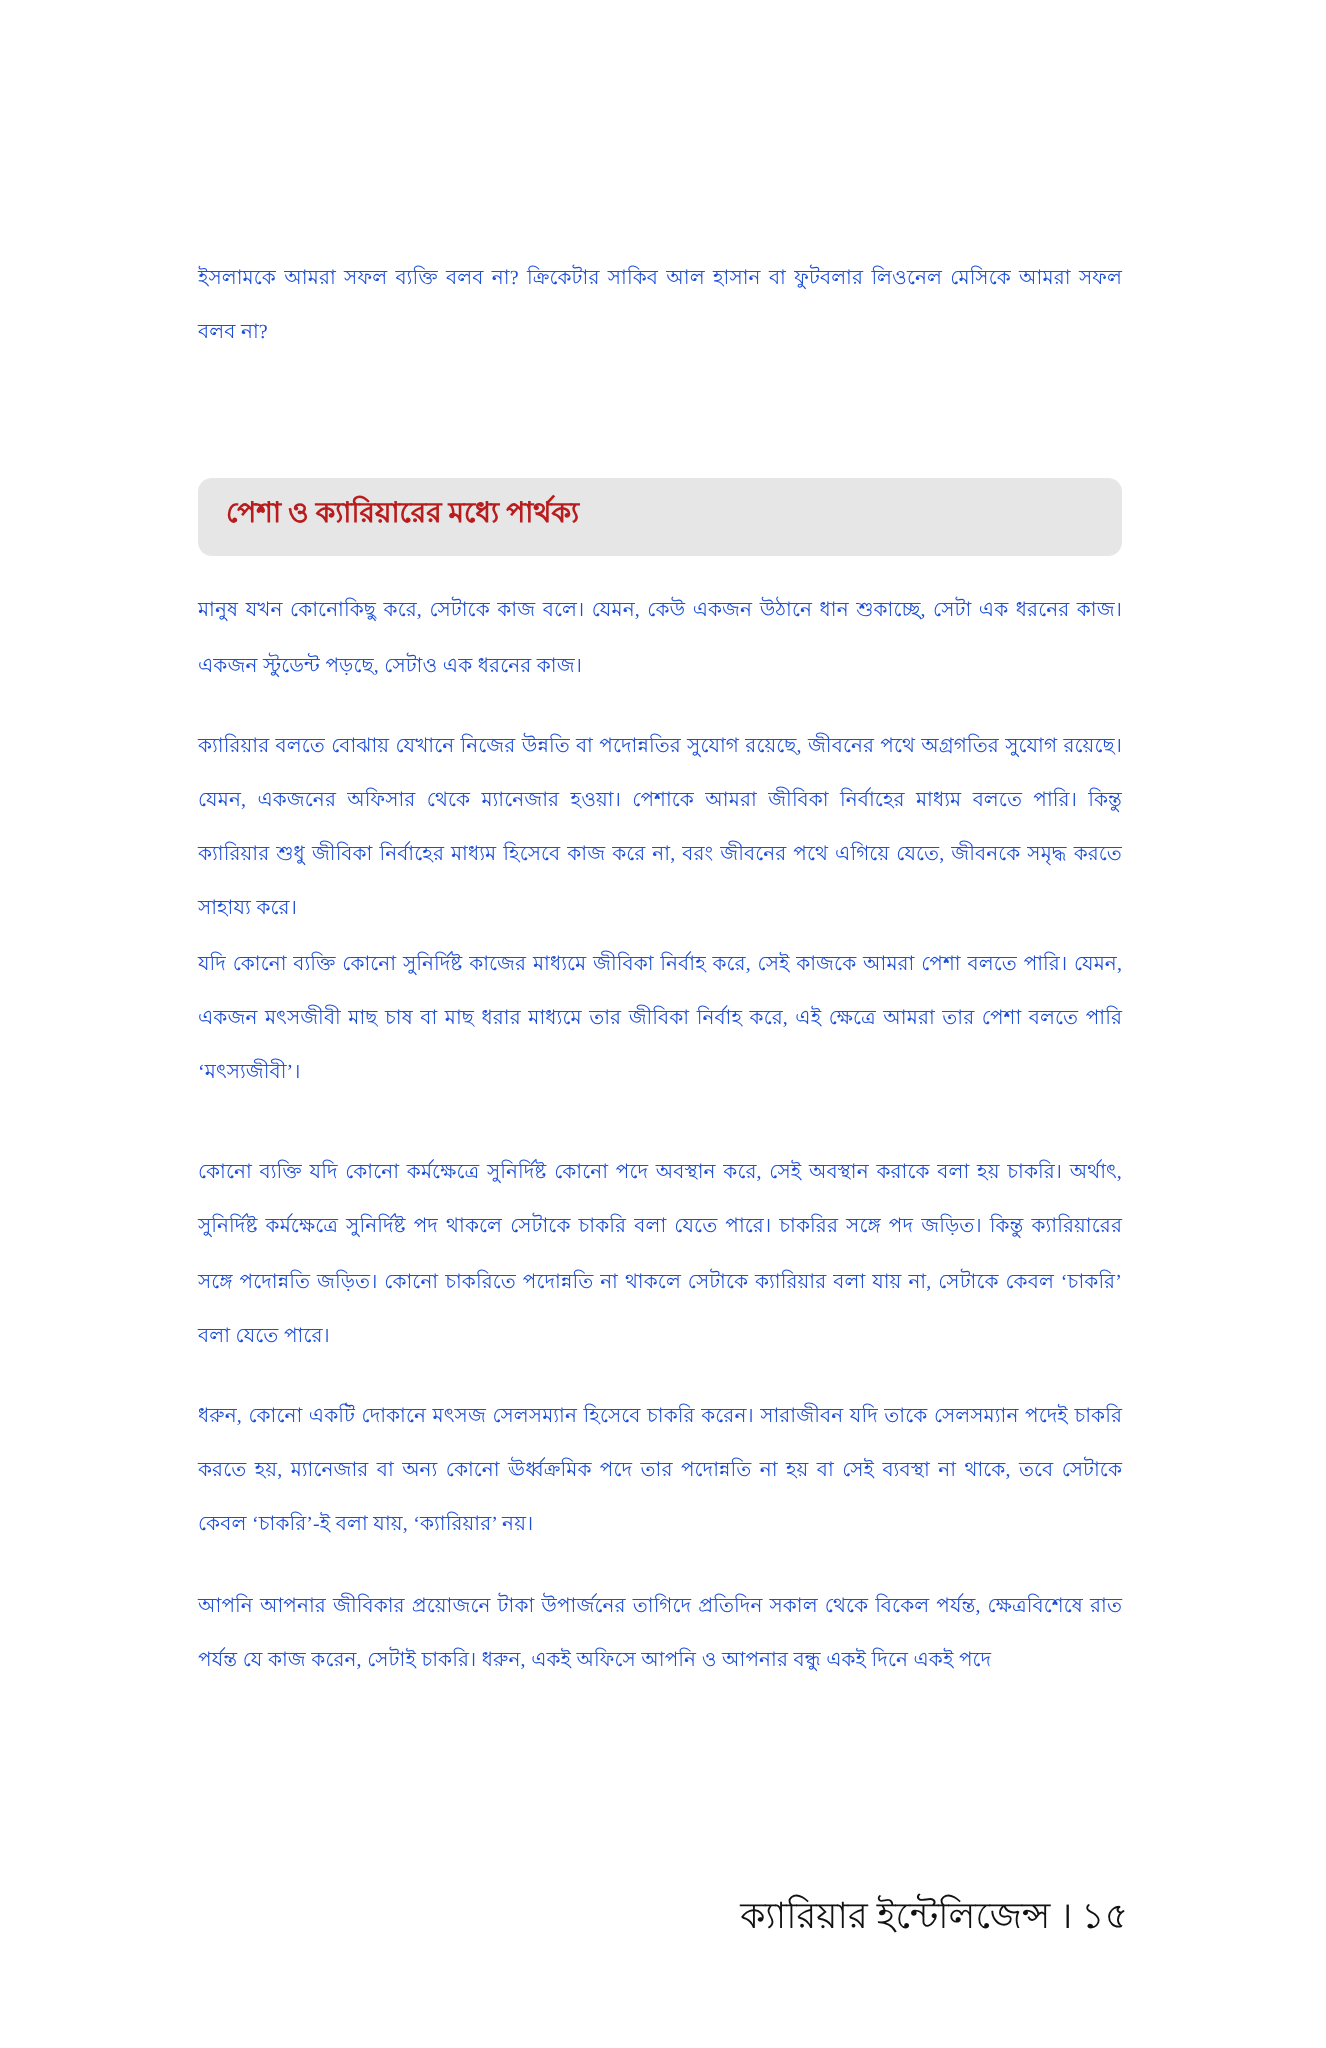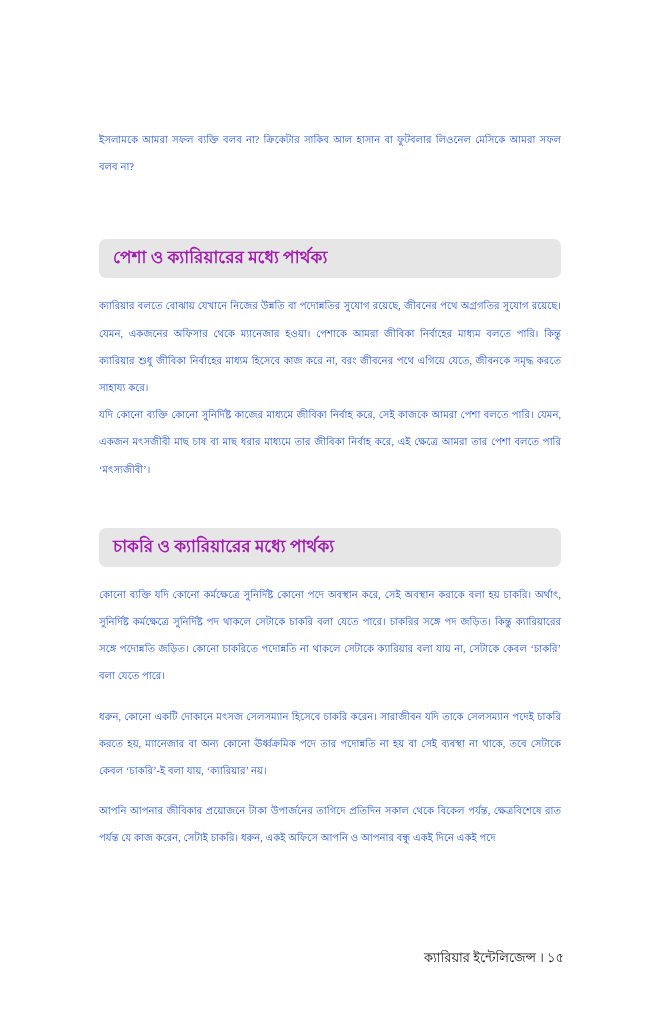--- a/index.html
+++ b/index.html
@@ -56,40 +56,40 @@
   
   .section-heading {
     background: #e6e6e6;
     border-radius: 7px;
     padding: 8px 14px 9px 14px;
     margin: 22px 0 14px 0;
     box-sizing: border-box;
     width: 462px;
   }
   .section-heading .heading-text {
-    font-size: 17px;
+    font-size: 14px;
     line-height: 22px;
     font-weight: bold;
-    color: #a21caf;
+    color: #b91c1c;
     display: block;
     font-family: "Liberation Serif", "DejaVu Serif", serif;
   }
 
   
   .block-gap-intro { height: 24px; }
   .block-gap-sec2  { height: 10px; }
 
   
   .footer {
     position: absolute;
     right: 99px;
     bottom: 56px;
     width: 462px;
     text-align: right;
-    font-size: 13px;
+    font-size: 18px;
     line-height: 20px;
     color: #111111;
     font-family: "Liberation Serif", "DejaVu Serif", serif;
   }
   .footer .footer-inner {
     display: inline-block;
     white-space: nowrap;
   }
 </style>
 </head>
@@ -100,30 +100,28 @@
   <div class="content">
 
     <p class="para">ইসলামকে আমরা সফল ব্যক্তি বলব না? ক্রিকেটার সাকিব আল হাসান বা ফুটবলার লিওনেল মেসিকে আমরা সফল বলব না?</p>
 
     <div class="block-gap-intro"></div>
 
     <div class="section-heading">
       <span class="heading-text">পেশা ও ক্যারিয়ারের মধ্যে পার্থক্য</span>
     </div>
 
+    <p class="para">মানুষ যখন কোনোকিছু করে, সেটাকে কাজ বলে। যেমন, কেউ একজন উঠানে ধান শুকাচ্ছে, সেটা এক ধরনের কাজ। একজন স্টুডেন্ট পড়ছে, সেটাও এক ধরনের কাজ।</p>
 
     <p class="para tight">ক্যারিয়ার বলতে বোঝায় যেখানে নিজের উন্নতি বা পদোন্নতির সুযোগ রয়েছে, জীবনের পথে অগ্রগতির সুযোগ রয়েছে। যেমন, একজনের অফিসার থেকে ম্যানেজার হওয়া। পেশাকে আমরা জীবিকা নির্বাহের মাধ্যম বলতে পারি। কিন্তু ক্যারিয়ার শুধু জীবিকা নির্বাহের মাধ্যম হিসেবে কাজ করে না, বরং জীবনের পথে এগিয়ে যেতে, জীবনকে সমৃদ্ধ করতে সাহায্য করে।</p>
 
     <p class="para">যদি কোনো ব্যক্তি কোনো সুনির্দিষ্ট কাজের মাধ্যমে জীবিকা নির্বাহ করে, সেই কাজকে আমরা পেশা বলতে পারি। যেমন, একজন মৎসজীবী মাছ চাষ বা মাছ ধরার মাধ্যমে তার জীবিকা নির্বাহ করে, এই ক্ষেত্রে আমরা তার পেশা বলতে পারি ‘মৎস্যজীবী’।</p>
 
     <div class="block-gap-sec2"></div>
 
-    <div class="section-heading">
-      <span class="heading-text">চাকরি ও ক্যারিয়ারের মধ্যে পার্থক্য</span>
-    </div>
 
     <p class="para">কোনো ব্যক্তি যদি কোনো কর্মক্ষেত্রে সুনির্দিষ্ট কোনো পদে অবস্থান করে, সেই অবস্থান করাকে বলা হয় চাকরি। অর্থাৎ, সুনির্দিষ্ট কর্মক্ষেত্রে সুনির্দিষ্ট পদ থাকলে সেটাকে চাকরি বলা যেতে পারে। চাকরির সঙ্গে পদ জড়িত। কিন্তু ক্যারিয়ারের সঙ্গে পদোন্নতি জড়িত। কোনো চাকরিতে পদোন্নতি না থাকলে সেটাকে ক্যারিয়ার বলা যায় না, সেটাকে কেবল ‘চাকরি’ বলা যেতে পারে।</p>
 
     <p class="para">ধরুন, কোনো একটি দোকানে মৎসজ সেলসম্যান হিসেবে চাকরি করেন। সারাজীবন যদি তাকে সেলসম্যান পদেই চাকরি করতে হয়, ম্যানেজার বা অন্য কোনো ঊর্ধ্বক্রমিক পদে তার পদোন্নতি না হয় বা সেই ব্যবস্থা না থাকে, তবে সেটাকে কেবল ‘চাকরি’-ই বলা যায়, ‘ক্যারিয়ার’ নয়।</p>
 
     <p class="para tight">আপনি আপনার জীবিকার প্রয়োজনে টাকা উপার্জনের তাগিদে প্রতিদিন সকাল থেকে বিকেল পর্যন্ত, ক্ষেত্রবিশেষে রাত পর্যন্ত যে কাজ করেন, সেটাই চাকরি। ধরুন, একই অফিসে আপনি ও আপনার বন্ধু একই দিনে একই পদে</p>
 
   </div>
 
   <div class="footer">

